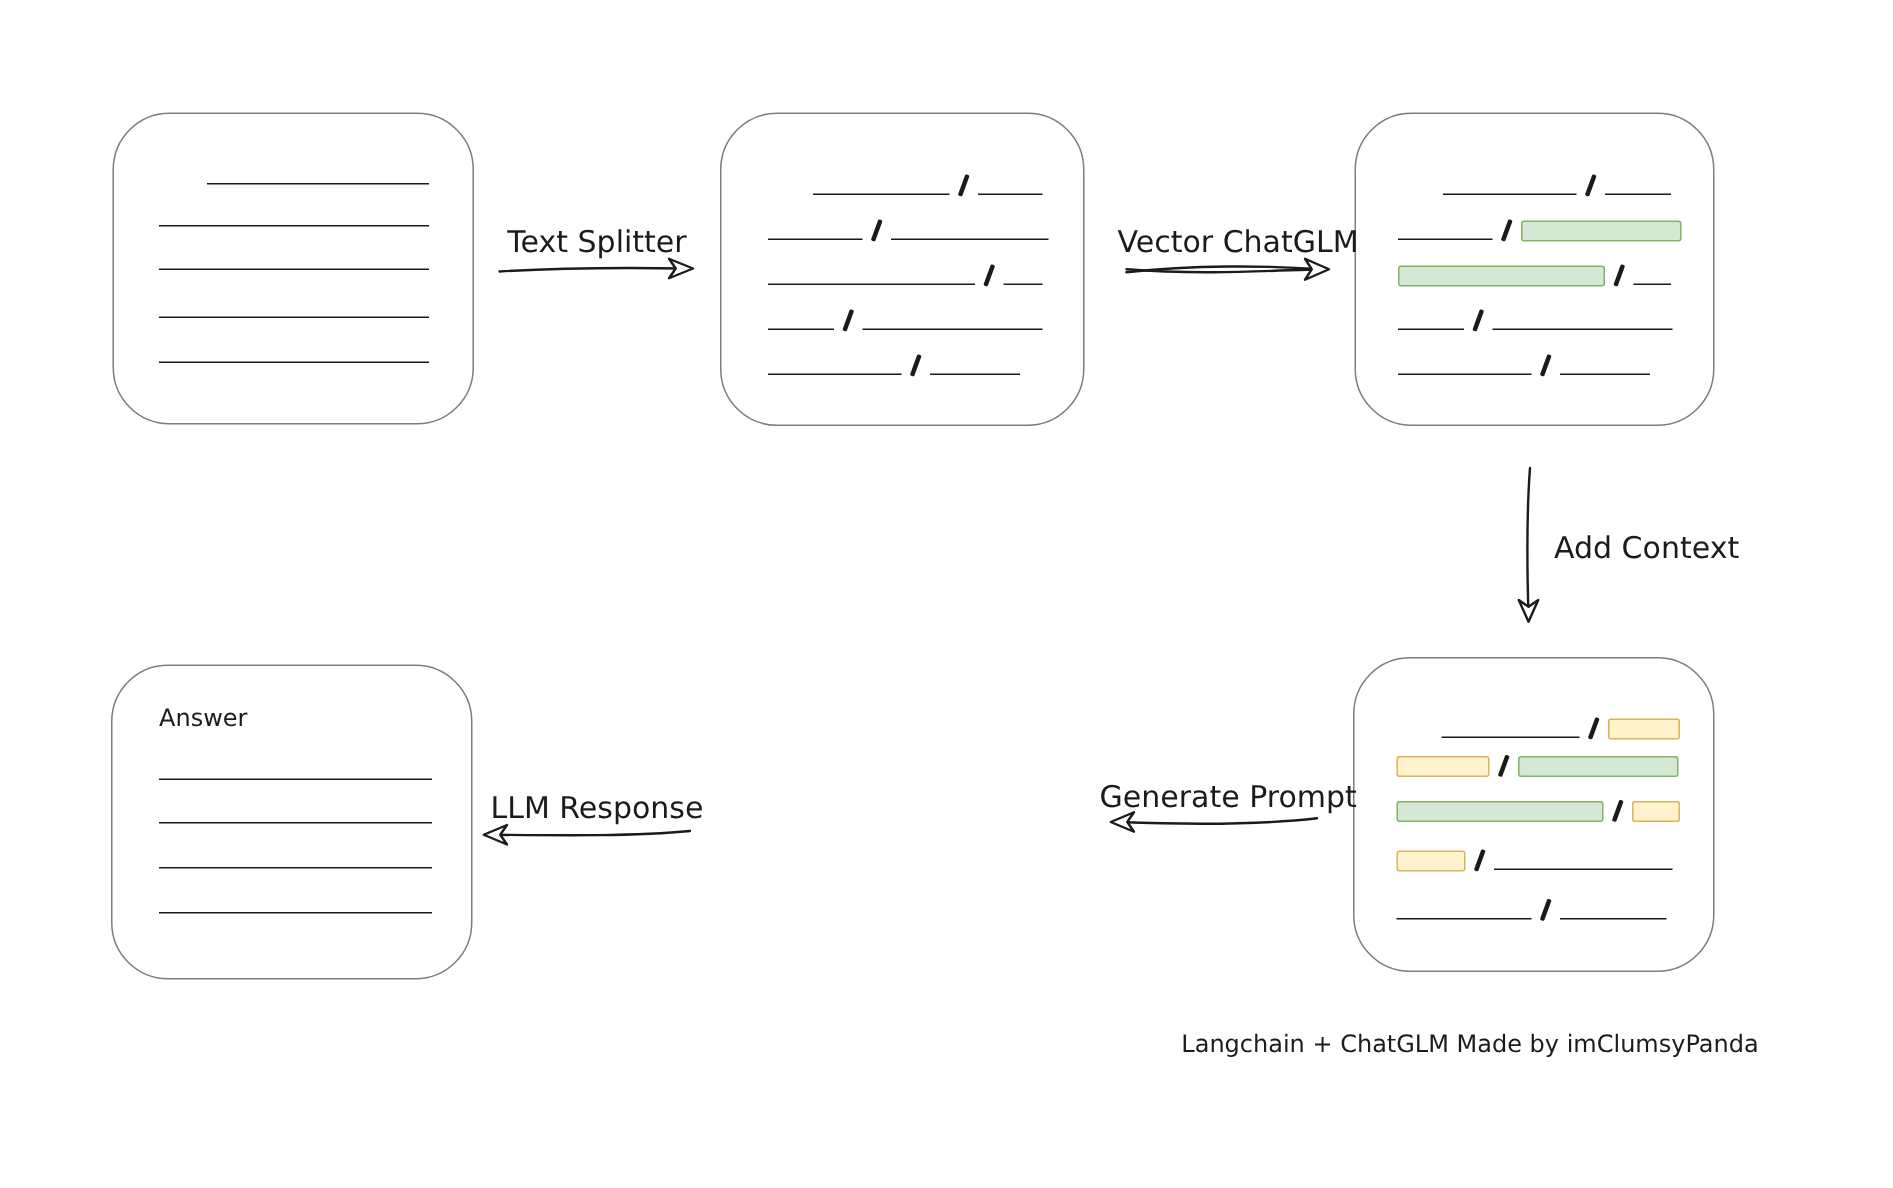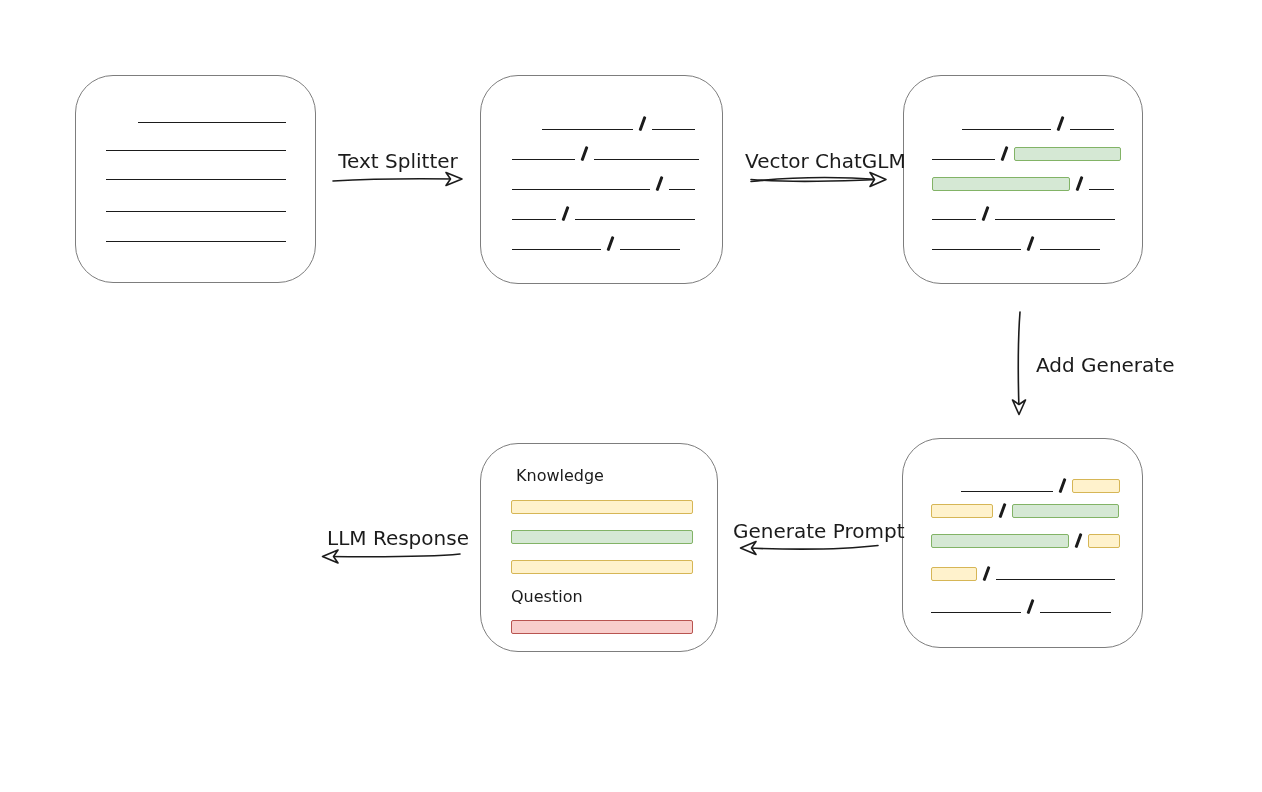--- a/index.html
+++ b/index.html
@@ -148,38 +148,38 @@
         <span class="seg slash"></span>
         <span class="seg line" style="width: 119px;"></span>
       </div>
       <div class="row" style="top: 157px; left: 28px;">
         <span class="seg line" style="width: 90px;"></span>
         <span class="seg slash"></span>
         <span class="seg line" style="width: 71px;"></span>
       </div>
     </div>
 
-  <div class="box box-prompt">
-    <div class="inbox-label" style="left:35px;top:22px;">Knowledge</div>
-    <div class="inbox-label" style="left:30px;top:143px;">Question</div>
-  <div class="row" style="top: 52px; left: 30px;">
-        <span class="seg yellow" style="width: 182px;"></span>
+
+  <div class="box box-answer">
+    <div class="inbox-label" style="left:31px;top:25px;">Answer</div>
+  <div class="row" style="top: 59px; left: 31px;">
+        <span class="seg line" style="width: 182px;"></span>
       </div>
-      <div class="row" style="top: 82px; left: 30px;">
-        <span class="seg green" style="width: 182px;"></span>
+      <div class="row" style="top: 88px; left: 31px;">
+        <span class="seg line" style="width: 182px;"></span>
       </div>
-      <div class="row" style="top: 112px; left: 30px;">
-        <span class="seg yellow" style="width: 182px;"></span>
+      <div class="row" style="top: 118px; left: 31px;">
+        <span class="seg line" style="width: 182px;"></span>
       </div>
-      <div class="row" style="top: 172px; left: 30px;">
-        <span class="seg red" style="width: 182px;"></span>
+      <div class="row" style="top: 148px; left: 31px;">
+        <span class="seg line" style="width: 182px;"></span>
       </div>
     </div>
 
-
   <div class="arrow-label" style="left:333px;top:149px;width:130px;">Text Splitter</div>
   <div class="arrow-label" style="left:745px;top:149px;width:132px;">Vector ChatGLM</div>
-  <div class="arrow-label" style="left:1036px;top:353px;text-align:left;">Add Generate</div>
+  <div class="arrow-label" style="left:1036px;top:353px;text-align:left;">Add Context</div>
   <div class="arrow-label" style="left:733px;top:519px;width:150px;">Generate Prompt</div>
   <div class="arrow-label" style="left:327px;top:526px;width:130px;">LLM Response</div>
 
+  <div class="caption">Langchain + ChatGLM Made by imClumsyPanda</div>
 
 </div>
 
 </body></html>

